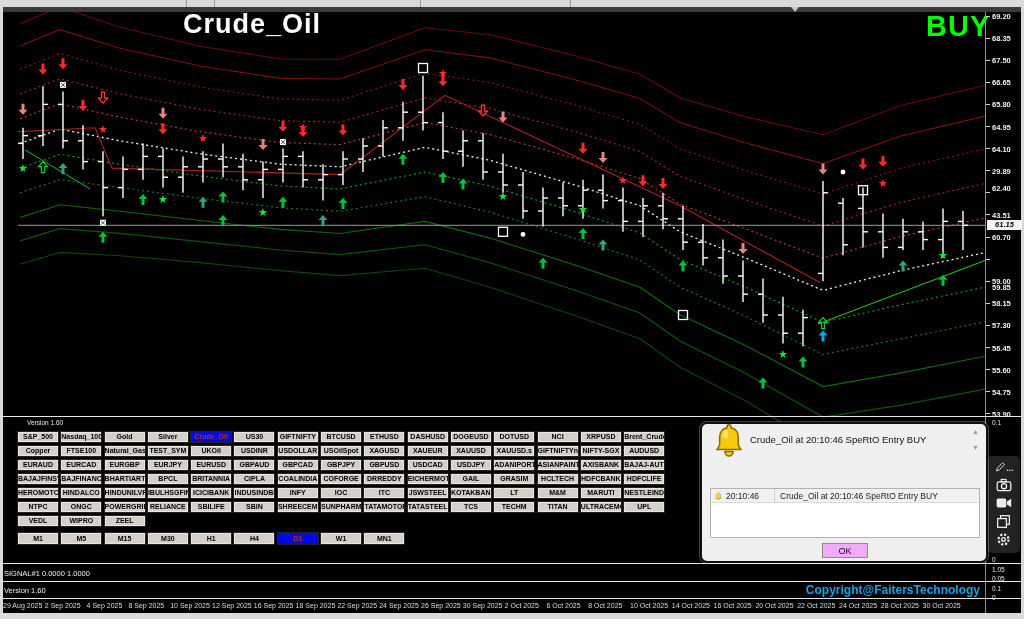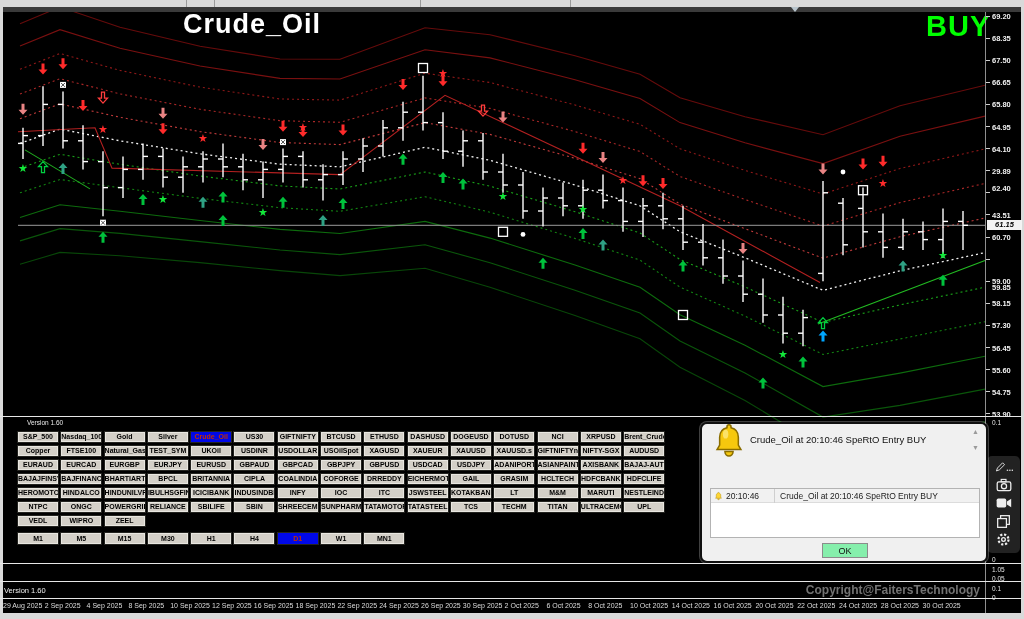--- a/index.html
+++ b/index.html
@@ -49,21 +49,21 @@
   .cell.sel{background:#0008e8;color:#c23000;box-shadow:none;}
   .tf-row{position:absolute;left:17px;top:532px;white-space:nowrap;}
   .tf-row .cell{width:42px;height:13px;line-height:11px;}
 
   
   .hline{position:absolute;left:0;width:1022px;height:1px;background:#e6e6e6;}
   .signal-bar{position:absolute;left:0;top:565px;width:985px;height:16px;color:#efefef;
               font-size:7.5px;padding:4px 0 0 4px;}
   .version-bar{position:absolute;left:0;top:582px;width:985px;height:15px;color:#efefef;font-size:7.5px;
                padding:4px 0 0 4px;}
-  .copyright{position:absolute;right:44px;top:583px;color:#737373;font-size:12px;font-weight:bold;}
+  .copyright{position:absolute;right:44px;top:583px;color:#0ea5e9;font-size:12px;font-weight:bold;}
   .date-axis{position:absolute;left:0;top:600px;width:986px;height:13px;}
   .da-label{position:absolute;top:2px;color:#dcdcdc;font-size:7px;white-space:nowrap;}
 
   
   .alert{position:absolute;left:700px;top:422px;width:288px;height:141px;background:#f0f0f0;
          border:2px solid #101010;border-radius:7px;box-shadow:0 0 0 1px rgba(255,255,255,.25);}
   .alert-tb{position:relative;height:22px;padding:4px 8px 0 8px;}
   .alert-title{color:#3c3c3c;font-size:10px;margin-left:5px;vertical-align:top;}
   .tb-btn{position:absolute;top:3px;color:#707070;font-size:12px;line-height:14px;cursor:default;}
   .tb-help{right:40px;}
@@ -71,21 +71,21 @@
   .alert-msg{position:relative;height:40px;}
   .alert-msg .big-bell{position:absolute;left:10px;top:-2px;}
   .alert-msg .msg-text{position:absolute;left:48px;top:10px;color:#111;font-size:9.5px;}
   .scr-up,.scr-dn{position:absolute;right:7px;color:#9a9a9a;font-size:7px;}
   .scr-up{top:4px;} .scr-dn{top:20px;}
   .alert-list{position:absolute;left:8px;top:64px;width:270px;height:50px;background:#fff;
               border:1px solid #b3b3b3;overflow:hidden;}
   .alist-row{display:flex;align-items:center;height:14px;background:#f1f1f1;border-bottom:1px solid #dcdcdc;}
   .alist-time{width:52px;color:#222;font-size:8.5px;padding-left:3px;border-right:1px solid #cfcfcf;height:14px;line-height:14px;}
   .alist-msg{color:#222;font-size:8.5px;padding-left:5px;}
-  .ok-btn{position:absolute;left:120px;top:119px;width:46px;height:15px;background:#86efac;
+  .ok-btn{position:absolute;left:120px;top:119px;width:46px;height:15px;background:#f0abfc;
           border:1px solid #8c8c8c;font-size:9px;color:#111;line-height:12px;text-align:center;
           font-family:"Liberation Sans",sans-serif;padding:0;}
 </style>
 </head>
 <body>
 
 <div class="screen">
 
   <div class="chart-region">
     <svg id="chartSvg" width="986" height="614">
@@ -429,20 +429,21 @@
       <div class="sym-row"><span class="cell">EURAUD</span><span class="cell">EURCAD</span><span class="cell">EURGBP</span><span class="cell">EURJPY</span><span class="cell">EURUSD</span><span class="cell">GBPAUD</span><span class="cell">GBPCAD</span><span class="cell">GBPJPY</span><span class="cell">GBPUSD</span><span class="cell">USDCAD</span><span class="cell">USDJPY</span><span class="cell">ADANIPORTS</span><span class="cell">ASIANPAINT</span><span class="cell">AXISBANK</span><span class="cell">BAJAJ-AUTO</span></div>
       <div class="sym-row"><span class="cell">BAJAJFINSV</span><span class="cell">BAJFINANCE</span><span class="cell">BHARTIARTL</span><span class="cell">BPCL</span><span class="cell">BRITANNIA</span><span class="cell">CIPLA</span><span class="cell">COALINDIA</span><span class="cell">COFORGE</span><span class="cell">DRREDDY</span><span class="cell">EICHERMOT</span><span class="cell">GAIL</span><span class="cell">GRASIM</span><span class="cell">HCLTECH</span><span class="cell">HDFCBANK</span><span class="cell">HDFCLIFE</span></div>
       <div class="sym-row"><span class="cell">HEROMOTOCO</span><span class="cell">HINDALCO</span><span class="cell">HINDUNILVR</span><span class="cell">IBULHSGFIN</span><span class="cell">ICICIBANK</span><span class="cell">INDUSINDBK</span><span class="cell">INFY</span><span class="cell">IOC</span><span class="cell">ITC</span><span class="cell">JSWSTEEL</span><span class="cell">KOTAKBANK</span><span class="cell">LT</span><span class="cell">M&amp;M</span><span class="cell">MARUTI</span><span class="cell">NESTLEIND</span></div>
       <div class="sym-row"><span class="cell">NTPC</span><span class="cell">ONGC</span><span class="cell">POWERGRID</span><span class="cell">RELIANCE</span><span class="cell">SBILIFE</span><span class="cell">SBIN</span><span class="cell">SHREECEM</span><span class="cell">SUNPHARMA</span><span class="cell">TATAMOTORS</span><span class="cell">TATASTEEL</span><span class="cell">TCS</span><span class="cell">TECHM</span><span class="cell">TITAN</span><span class="cell">ULTRACEMCO</span><span class="cell">UPL</span></div>
       <div class="sym-row"><span class="cell">VEDL</span><span class="cell">WIPRO</span><span class="cell">ZEEL</span></div>
     </div>
   <div class="tf-row" id="tfRow"><span class="cell">M1</span><span class="cell">M5</span><span class="cell">M15</span><span class="cell">M30</span><span class="cell">H1</span><span class="cell">H4</span><span class="cell sel">D1</span><span class="cell">W1</span><span class="cell">MN1</span></div>
 
   <div class="hline" style="top:416px"></div>
   <div class="hline" style="top:563px"></div>
+  <div class="signal-bar">SIGNAL#1 0.0000 1.0000</div>
   <div class="hline" style="top:581px"></div>
   <div class="version-bar">Version 1.60</div>
   <div class="copyright">Copyright@FaitersTechnology</div>
   <div class="hline" style="top:598px"></div>
   <div class="date-axis" id="dateAxis">
       <span class="da-label" style="left: 3px;">29 Aug 2025</span>
       <span class="da-label" style="left: 44.8px;">2 Sep 2025</span>
       <span class="da-label" style="left: 86.6px;">4 Sep 2025</span>
       <span class="da-label" style="left: 128.4px;">8 Sep 2025</span>
       <span class="da-label" style="left: 170.2px;">10 Sep 2025</span>

